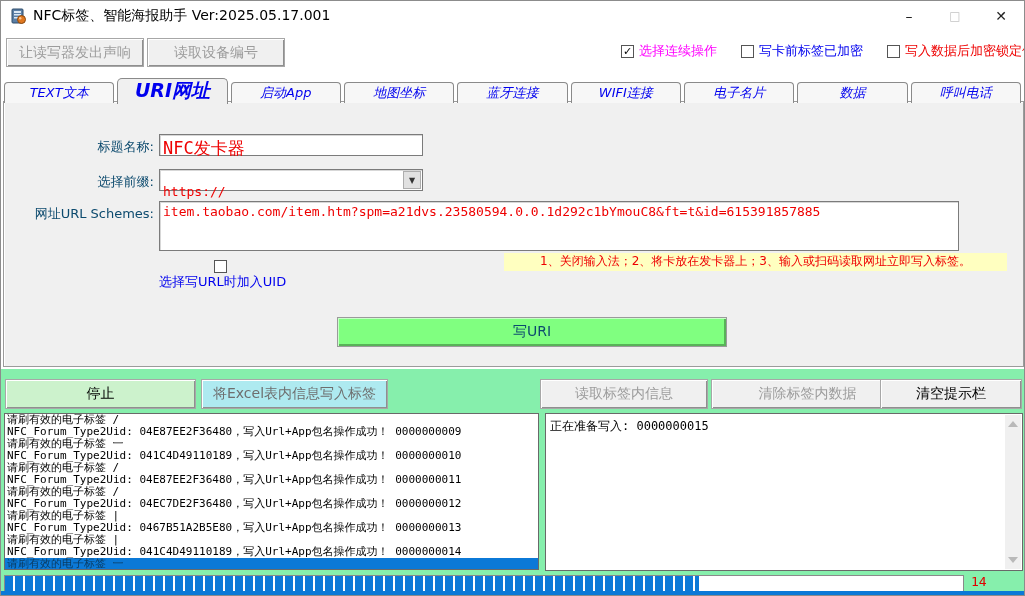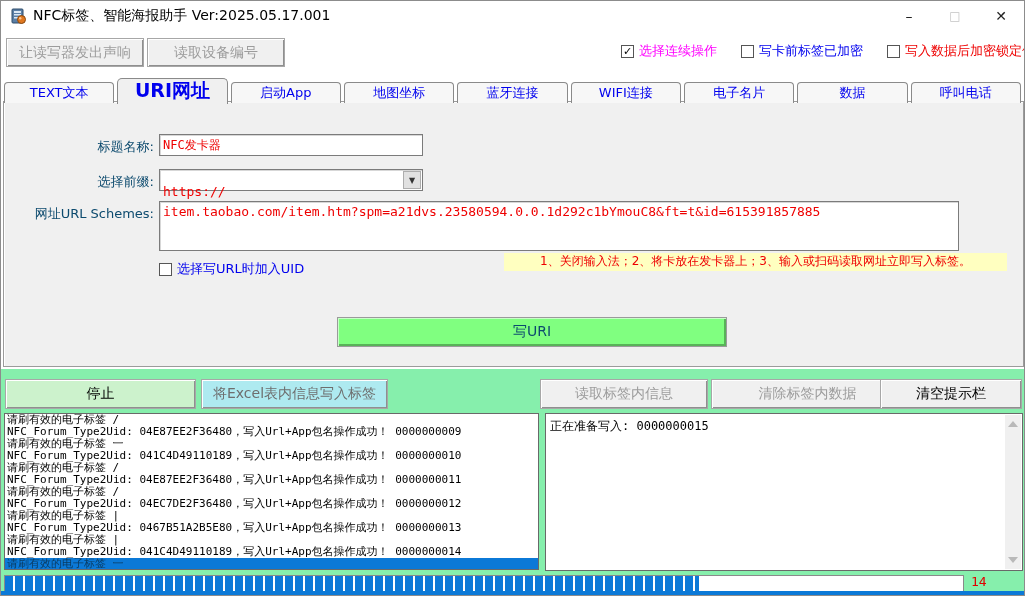--- a/index.html
+++ b/index.html
@@ -22,34 +22,34 @@
   .tb-btn.b1 { left:5px;  width:138px; }
   .tb-btn.b2 { left:146px; width:138px; }
   .cb-row { position:absolute; top:11px; left:620px; right:4px; display:flex; gap:24px; }
   .cb-item { display:flex; align-items:center; font-size:13px; white-space:nowrap; }
   .cb-box { width:13px; height:13px; background:#fff; border:1px solid #555; margin-right:5px; font-size:11px; line-height:11px; text-align:center; color:#000; flex:0 0 13px; }
   .cb-item .mark { visibility:hidden; }
   .cb-item.checked .mark { visibility:visible; }
 
   
   .tabstrip { position:absolute; left:3px; right:3px; top:79px; height:22px; display:flex; gap:3px; z-index:3; }
-  .tab { flex:1; margin-top:2px; height:21px; background:#f7f7f7; border:1px solid #8a8a8a; border-bottom:none; border-radius:4px 4px 0 0; color:#0000EE; font-size:13px; text-align:center; line-height:19px; white-space:nowrap; overflow:hidden; }
+  .tab { flex:1; margin-top:2px; height:21px; background:#f7f7f7; border:1px solid #8a8a8a; border-bottom:none; border-radius:4px 4px 0 0; color:#0000EE; font-size:13px; text-align:center; line-height:19px; white-space:nowrap; overflow:hidden;font-style:italic; }
   .tab.selected { margin-top:-2px; height:26px; background:#f0f0f0; font-weight:bold; font-size:19px; line-height:23px; border-radius:5px 5px 0 0; }
 
   
   .panel { position:absolute; left:2px; top:100px; width:1021px; height:266px; background:#f0f0f0; border:1px solid #9b9b9b; box-shadow:inset 1px 1px 0 #fff; z-index:1; }
   .flabel { position:absolute; left:0; width:150px; text-align:right; font-size:13px; color:#0c4a6e; }
   .sunken { background:#fff; border:1px solid #7b7b7b; box-shadow:inset 1px 1px 0 #d7d7d7; }
   .red-text { color:#EE0000; font-family:"DejaVu Sans Mono","Liberation Mono",monospace; }
-  .f-input { position:absolute; left:155px; top:32px; width:264px; height:22px; font-size:12px; padding:2px 3px; }
+  .f-input { position:absolute; left:155px; top:32px; width:264px; height:22px; font-size:17px; padding:2px 3px; }
   .combo { position:absolute; left:155px; top:67px; width:264px; height:22px; }
   .combo .val { position:absolute; left:0; top:0; right:0; bottom:0; padding:14px 3px; font-size:13px; }
   .combo .drop { position:absolute; right:1px; top:1px; width:18px; height:18px; background:#e1e1e1; border:1px solid #adadad; font-size:8px; color:#333; display:flex; align-items:center; justify-content:center; }
   .f-url { position:absolute; left:155px; top:99px; width:800px; height:50px; font-size:13px; padding:2px 3px; line-height:15px; overflow:hidden; }
-  .uid-cb { position:absolute; left:155px; top:158px; color:#0000EE; }
+  .uid-cb { position:absolute; left:155px; top:158px; color:#0000EE;flex-direction:column; }
   .hint { position:absolute; left:500px; top:151px; width:503px; height:18px; background:#FFFFC0; color:#EE0000; font-size:12px; line-height:17px; text-align:center; white-space:nowrap; }
   .write-btn { position:absolute; left:333px; top:203px; width:390px; height:30px; background:#80FF80; color:#0c4a6e; border:1px solid #9a9a9a; box-shadow:inset 1px 1px 0 #c8ffc8, inset -2px -2px 0 #58b358; font-size:14px; display:flex; align-items:center; justify-content:center;margin-top:12px; }
 
   
   .lower { position:absolute; left:0; top:368px; right:0; height:228px; background:#86efac; }
   .act-btn { position:absolute; top:10px; height:30px; font-size:14px; }
   .act-stop  { left:4px;   width:191px; background:#CCF2CC; color:#000; }
   .act-excel { left:200px; width:187px; background:#AEEAF0; color:#6e6e6e; }
   .act-read  { left:539px; width:168px; color:#9c9c9c; }
   .act-clear { left:710px; width:193px; color:#9c9c9c; }

